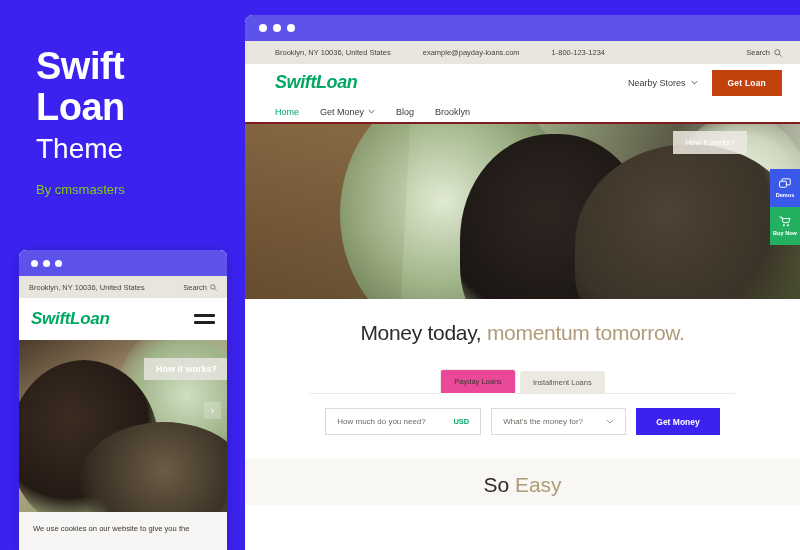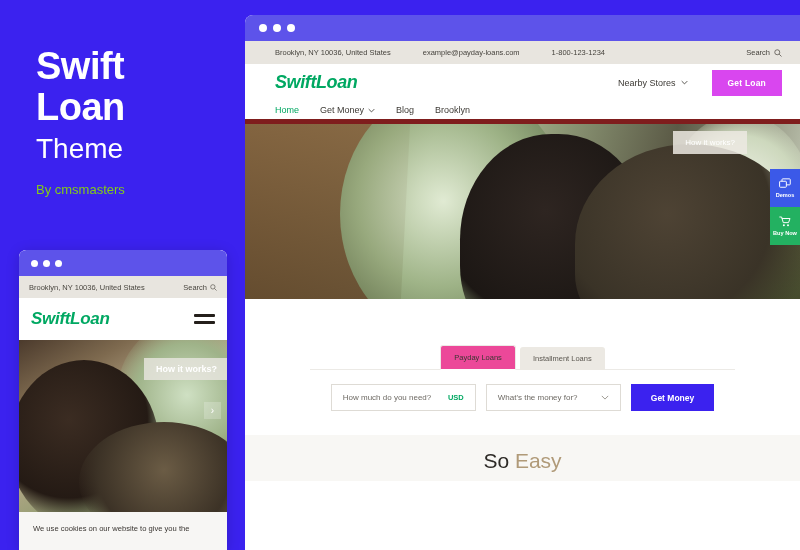--- a/index.html
+++ b/index.html
@@ -113,28 +113,28 @@
     height: 37px; background: #fff;
     display: flex; align-items: center; padding: 0 18px 0 30px;
   }
   .logo-b { font-size: 18px; font-weight: 700; font-style: italic; color: #00a862; letter-spacing: -.4px;}
   .b-header .spacer { flex: 1; }
   .nearby {
     font-size: 9px; color: #3d3a35; display: flex; align-items: center; gap: 5px;
     margin-right: 14px;
   }
   .getloan-btn {
-    background: #d946ef; color: #fff; font-size: 8.5px; font-weight: 700;
-    padding: 8px 16px; border: none; letter-spacing: .2px; margin-left: 10px;
+    background: #c2410c; color: #fff; font-size: 8.5px; font-weight: 700;
+    padding: 8px 16px; border: none; letter-spacing: .2px;
   }
   .b-nav {
     height: 23px; background: #fff;
     display: flex; align-items: center; gap: 21px;
     padding: 0 30px; font-size: 9px; color: #3d3a35;
-    border-bottom: 5px solid #7f1d1d;
+    border-bottom: 2px solid #7f1d1d;
   }
   .b-nav .active { color: #00a862; }
   .b-nav .withcaret { display: flex; align-items: center; gap: 4px; }
 
   .b-hero {
     position: relative; height: 175px; overflow: hidden;
     background: linear-gradient(105deg,#6e5438 0%,#9a8a63 14%,#cfd8b4 32%,#8f9a78 52%,#5b5a46 72%,#cfd6c2 100%);
   }
   .b-hero .g1 { position:absolute; left:-20px; top:-30px; width:180px; height:250px;
     background: linear-gradient(180deg,#8a6a44,#5b4429); transform: rotate(3deg); opacity:.95;}
@@ -186,21 +186,21 @@
   .tab.active { background: #ec4899; border: 1px solid #eceae6; border-bottom-color: #fff; color: #3a3732;}
   .tab.inactive { background: #ece9e3; margin-left: 4px; }
 
   .sub-note { margin-top: 22px; font-size: 8.5px; color: #4a4740; }
   .sub-note .gold { color: #b09a78; }
 
   .form-row {
     margin-top: 14px; display: flex; justify-content: center; align-items: stretch; gap: 10px;
   }
   .fld {
-    width: 145px; height: 27px; border: 1px solid #dedbd5; background: #fff;
+    width: 156px; height: 27px; border: 1px solid #dedbd5; background: #fff;
     display: flex; align-items: center; justify-content: space-between;
     padding: 0 11px; font-size: 8px; color: #6e6a64;
   }
   .fld .usd { color: #00a862; font-weight: 700; font-size: 7.5px;}
   .sel { width: 135px; }
   .getmoney-btn {
     background: #3b22ef; color: #fff; font-size: 8.5px; font-weight: 700;
     padding: 0 20px; border: none; display: flex; align-items: center;
   }
 
@@ -328,20 +328,24 @@
           <path d="M0.5 1 h3 l2.2 7.5 h7 l2-5.5 h-11" fill="none" stroke="#fff" stroke-width="1.3" stroke-linejoin="round"></path>
           <circle cx="6.5" cy="12" r="1.3" fill="#fff"></circle>
           <circle cx="12" cy="12" r="1.3" fill="#fff"></circle>
         </svg>
         <span>Buy Now</span>
       </div>
     </div>
   </div>
 
   <div class="b-content">
+    <div class="headline">
+      <span>Money today,</span>
+      <span class="gold">momentum tomorrow.</span>
+    </div>
 
     <div class="tabs">
       <span class="tab active">Payday Loans</span>
       <span class="tab inactive">Installment Loans</span>
     </div>
 
 
     <div class="form-row">
       <div class="fld">
         <span>How much do you need?</span>

